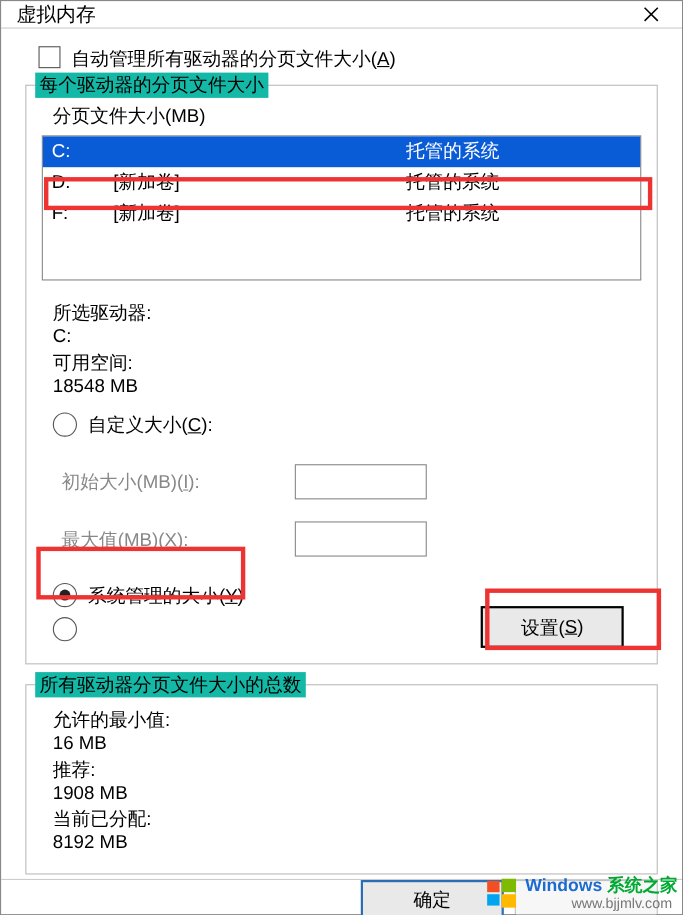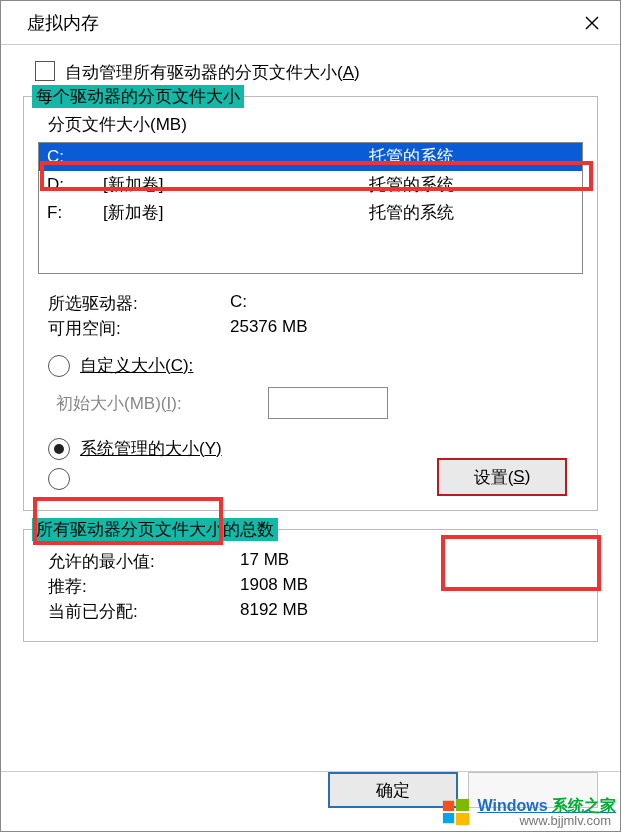--- a/index.html
+++ b/index.html
@@ -17,21 +17,21 @@
     border: 1px solid #888;
     display: flex;
     flex-direction: column;
     position: relative;
   }
   .titlebar {
     height: 44px;
     display: flex;
     align-items: center;
     border-bottom: 1px solid #ccc;
-    padding-left: 26px;
+    padding-left: 14px;
   }
   .titlebar .title {
     font-size: 18px;
     flex: 1;
   }
   .closebtn {
     width: 56px; height: 100%;
     display: flex; align-items: center; justify-content: center;
     font-size: 18px;
     cursor: pointer;
@@ -90,46 +90,46 @@
     line-height: 24px;
   }
   .drive-row .dletter { width: 56px; }
   .drive-row .dlabel  { width: 266px; }
   .drive-row .dstatus { flex: 1; }
   .drive-row.sel {
     background: #0a5bd6;
     color: #fff;
   }
 
-  .kv { display: flex; margin: 2px 0 2px 12px; font-size: 17px; }
+  .kv { display: flex; margin: 2px 0 2px 12px; font-size: 17px; flex-direction: column; }
   .kv .k { width: 182px; }
   .kv .v { }
 
-  .radiorow { display: flex; align-items: center; padding: 4px 0 4px 12px; text-decoration: underline; }
+  .radiorow { display: flex; padding: 4px 0 4px 12px; }
   .radio {
     width: 22px; height: 22px;
     border-radius: 50%;
     border: 1.5px solid #555;
     margin-right: 10px;
     display: inline-flex; align-items: center; justify-content: center;
   }
   .radio .dot {
     width: 10px; height: 10px;
     border-radius: 50%;
     background: #222;
     display: none;
   }
   .radio.sel .dot { display: block; }
 
   .szgrid {
     margin-left: 20px;
   }
   .sizerow {
     display: flex; align-items: center;
-    margin: 6px 0;
+    margin: 20px 0;
     gap: 32px;
   }
   .sizerow .lbl { width: 180px; color: #888; }
   .sizerow .inp {
     width: 120px; height: 32px;
     border: 1px solid #888;
     background: #fff;
   }
 
   .setbtn-wrap {
@@ -141,21 +141,21 @@
     border: 1px solid #555;
     background: #e9e9e9;
     font-size: 17px;
     text-align: center;
     cursor: pointer;
     padding: 6px 0;
     display: inline-flex; align-items: center; justify-content: center;
   }
   .setbtn {
     width: 130px; height: 38px;
-    border: 2px solid #b91c1c;
+    border: 2px solid #000000;
     background: #e9e9e9;
   }
 
   .totals .kv .k { width: 192px; }
 
   .bottombar {
     height: 60px;
     border-top: 1px solid #ccc;
     display: flex;
     align-items: flex-start;
@@ -181,21 +181,21 @@
     position: absolute;
     right: 4px; bottom: 4px;
     display: flex; align-items: center;
     gap: 6px;
     pointer-events: none;
   }
   .wm-logo {
     width: 30px; height: 30px;
   }
   .wm-text { display: flex; flex-direction: column; line-height: 1; }
-  .wm-top { font-size: 16px; color: #1b6bd1; font-weight: 600; text-decoration: underline; }
+  .wm-top { font-size: 16px; color: #1b6bd1; font-weight: 600; }
   .wm-b   { color: #0a3; font-weight: bold; }
   .wm-bot { font-size: 13px; color: #777; padding-left: 42px; }
 
   
   .group1 {
     padding-bottom: 16px;
     position: relative;
   }
   .group1 .info { margin-top: 18px; }
   .group1 .sizes { margin-top: 10px; }
@@ -250,35 +250,41 @@
         </div>
       </div>
 
       <div class="info">
         <div class="kv">
           <span class="k">所选驱动器:</span>
           <span class="v">C:</span>
         </div>
         <div class="kv">
           <span class="k">可用空间:</span>
-          <span class="v">25376 MB</span>
+          <span class="v">18548 MB</span>
         </div>
       </div>
 
       <div class="sizes">
         <div class="radiorow">
           <span class="radio"></span>
           <span>
             <span>自定义大小(</span><span class="u">C</span><span>):</span>
           </span>
         </div>
         <div class="szgrid">
           <div class="sizerow">
             <span class="lbl">
               <span>初始大小(MB)(</span><span class="u">I</span><span>):</span>
+            </span>
+            <span class="inp"></span>
+          </div>
+          <div class="sizerow">
+            <span class="lbl">
+              <span>最大值(MB)(</span><span class="u">X</span><span>):</span>
             </span>
             <span class="inp"></span>
           </div>
         </div>
 
         <div class="radios">
           <div class="radiorow">
             <span class="radio sel">
                 <span class="dot"></span>
               </span>
@@ -298,21 +304,21 @@
             <span class="u">S</span>
             <span>)</span>
         </div>
       </div>
     </div>
 
     <div class="group totals" style="margin-top:18px; padding-top:18px; padding-bottom:16px;">
       <span class="group-label">所有驱动器分页文件大小的总数</span>
       <div class="kv">
         <span class="k">允许的最小值:</span>
-        <span class="v">17 MB</span>
+        <span class="v">16 MB</span>
       </div>
       <div class="kv">
         <span class="k">推荐:</span>
         <span class="v">1908 MB</span>
       </div>
       <div class="kv">
         <span class="k">当前已分配:</span>
         <span class="v">8192 MB</span>
       </div>
     </div>

